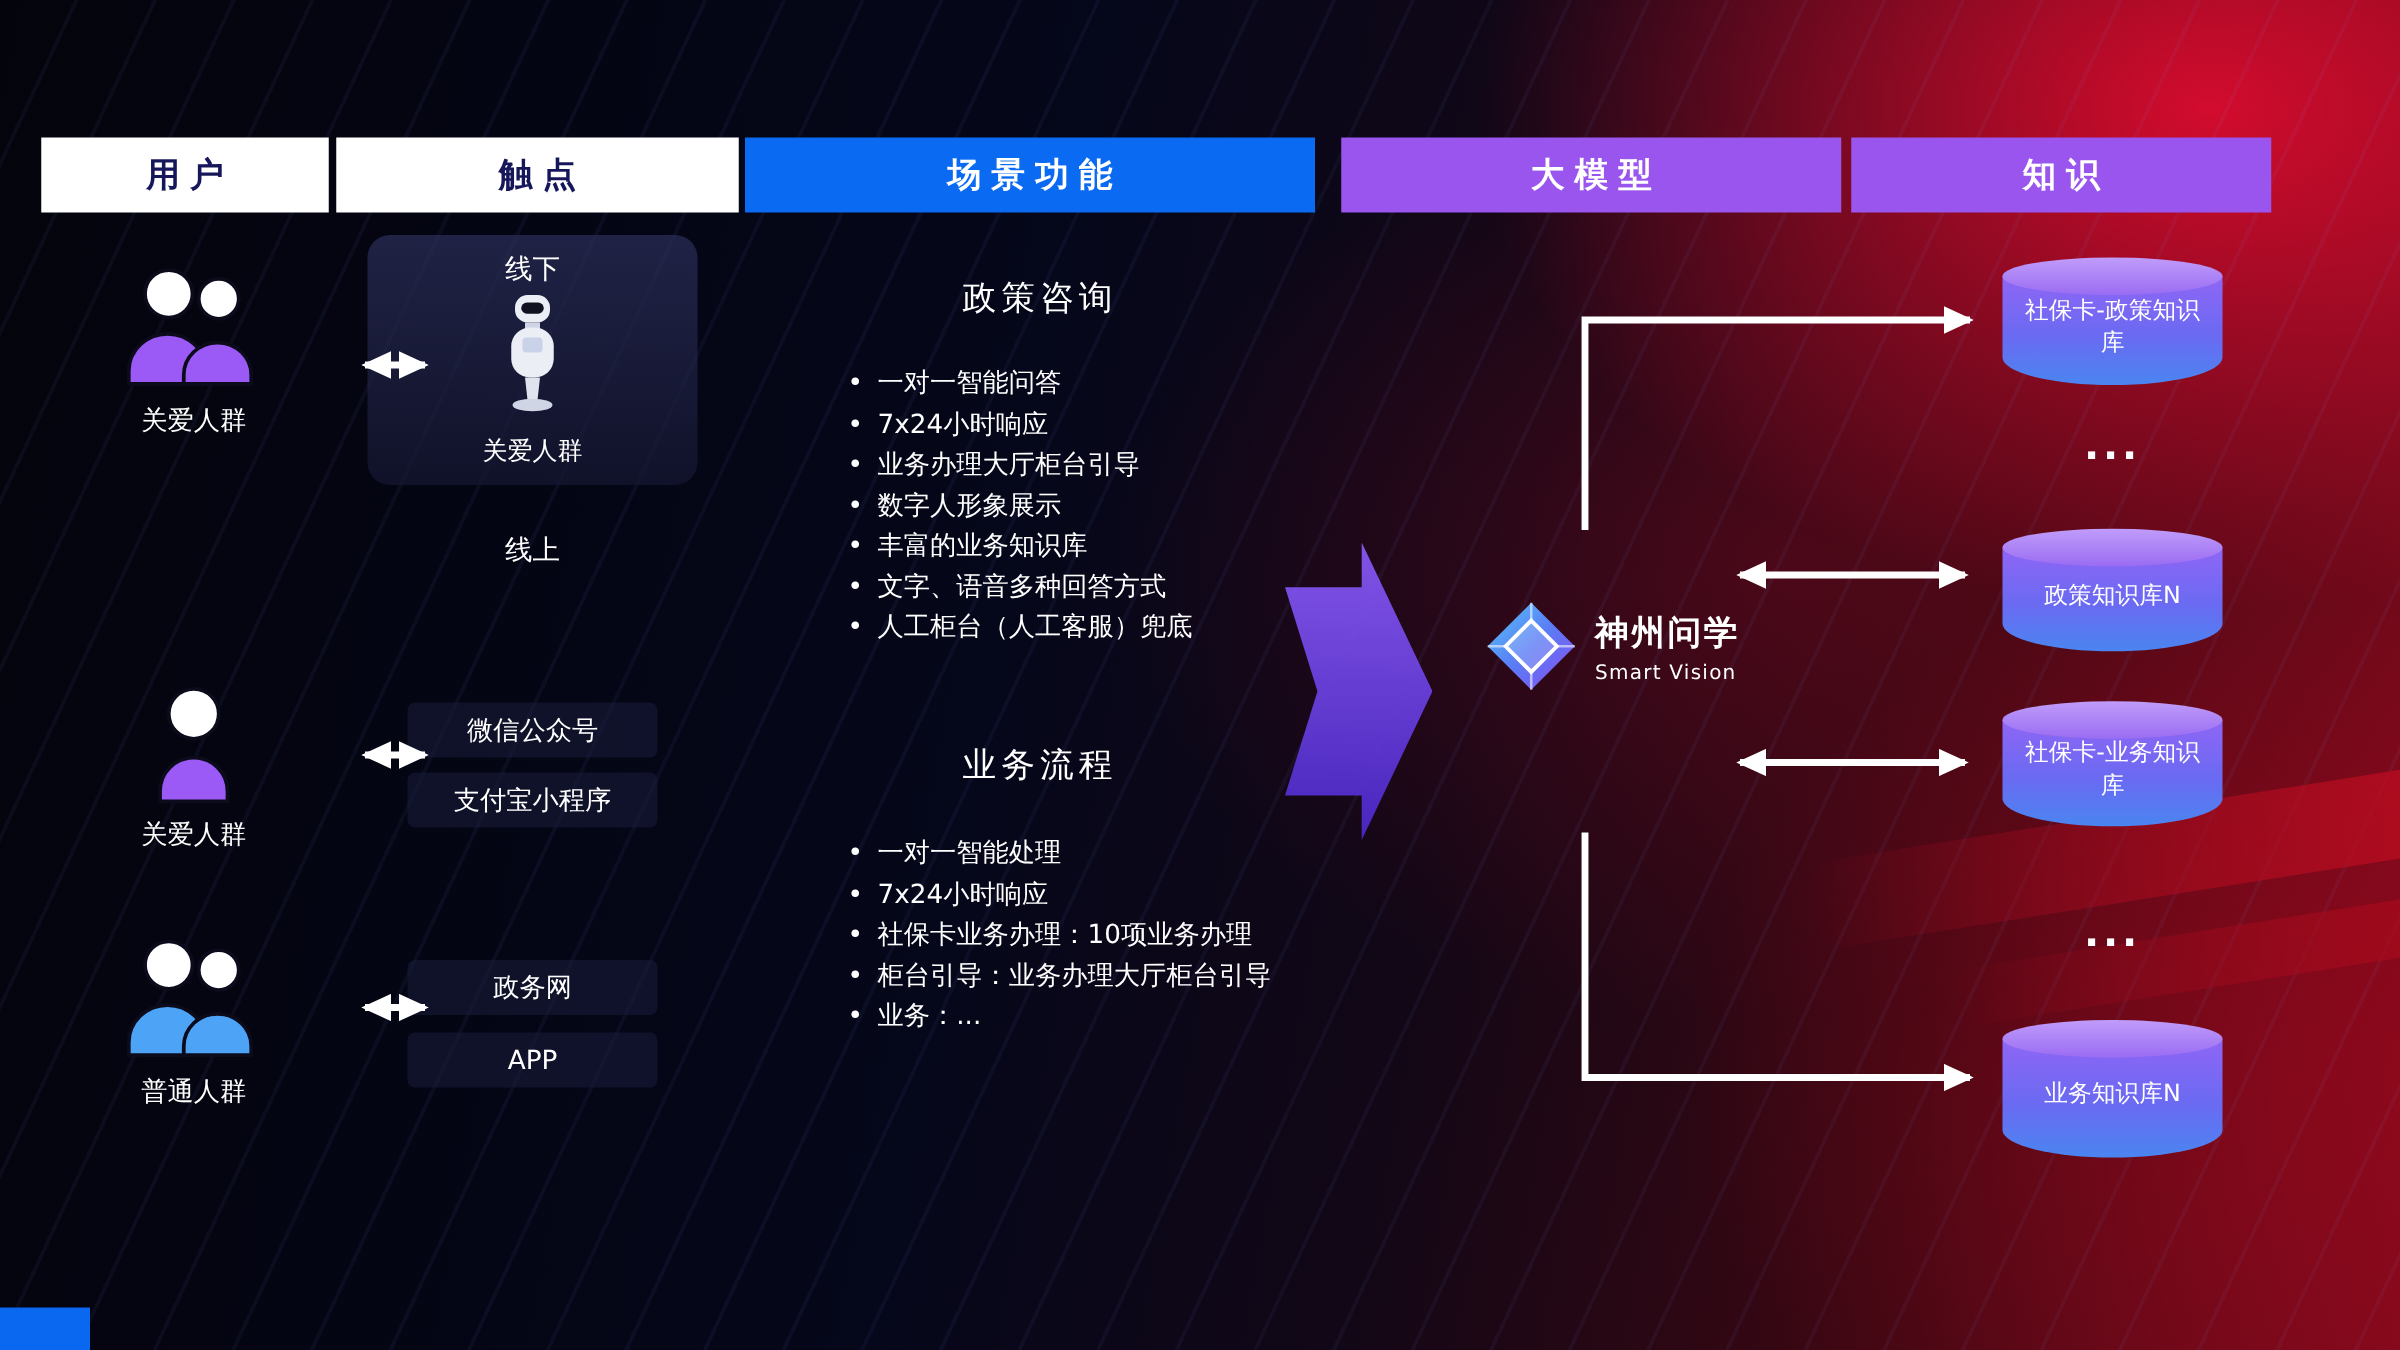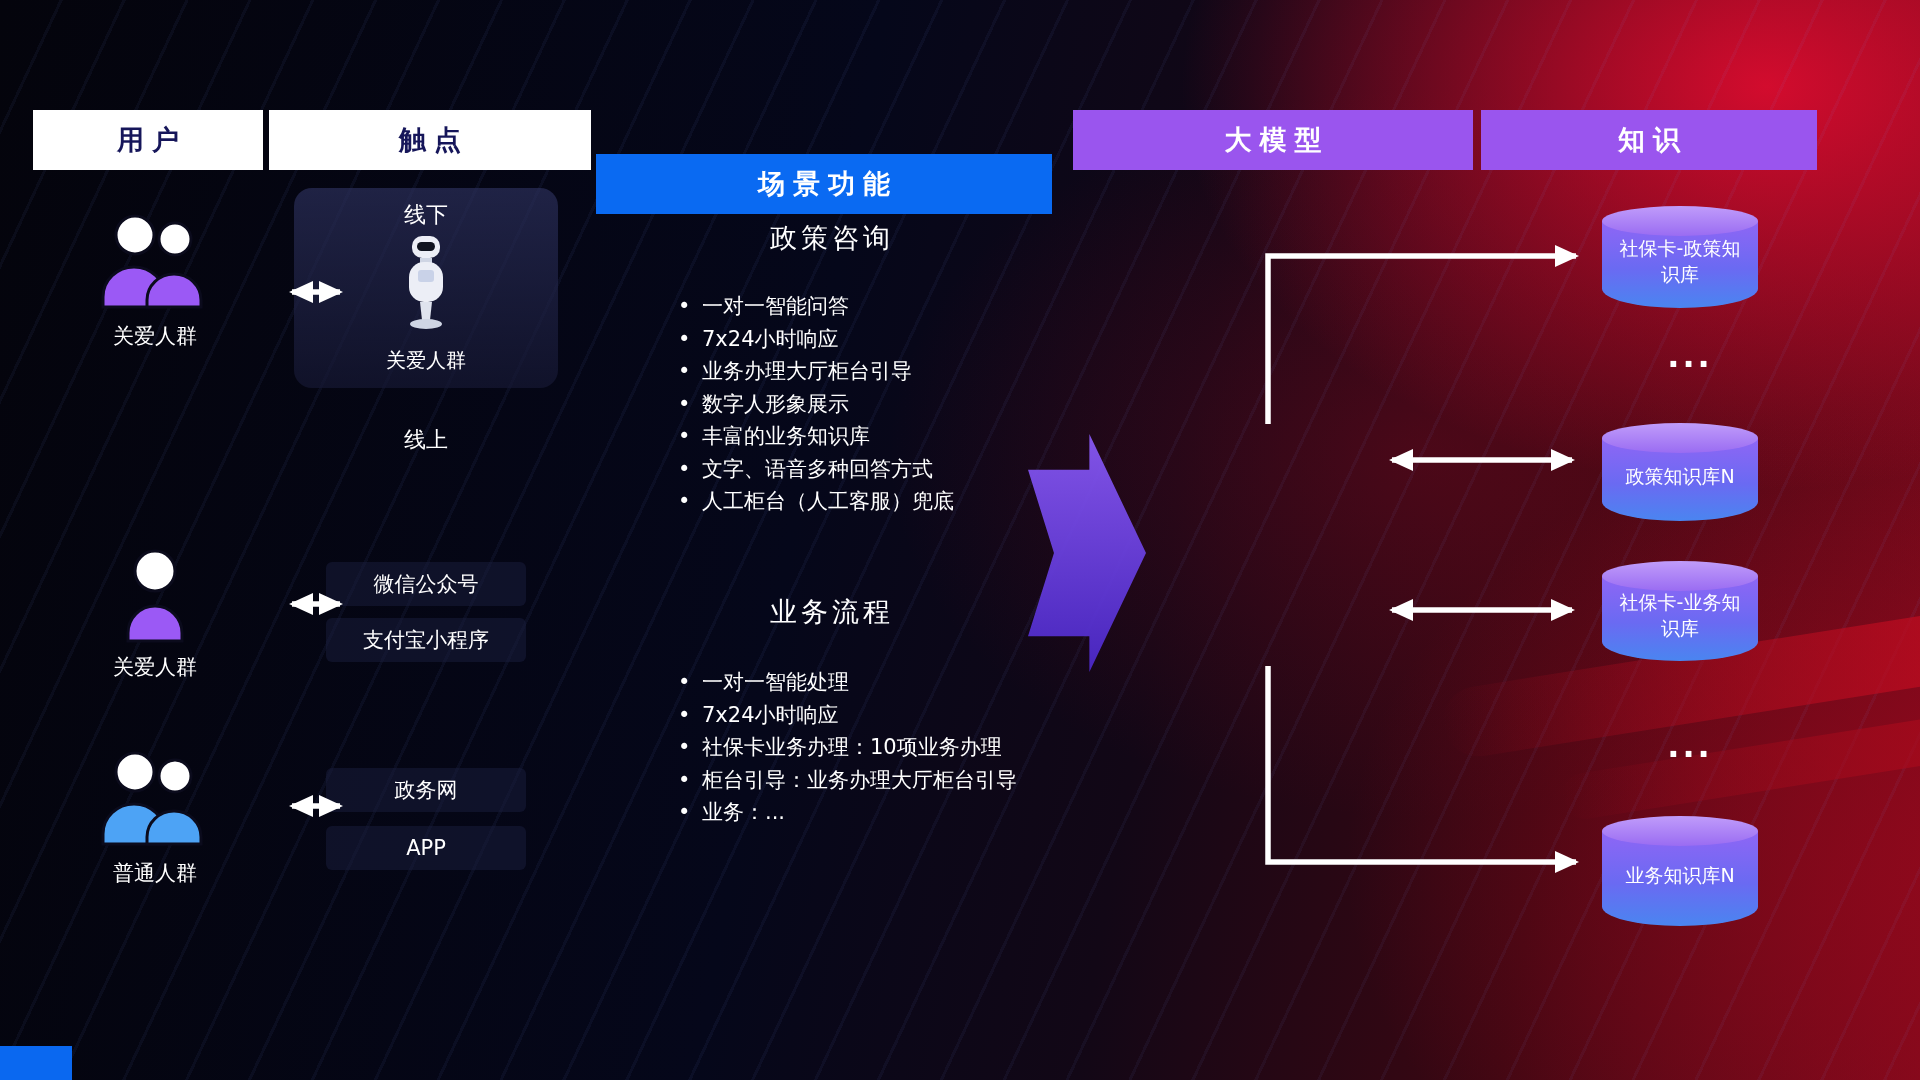--- a/index.html
+++ b/index.html
@@ -27,21 +27,21 @@
   .corner-accent { position:absolute; left:0; bottom:0; width:72px; height:34px; background:#0a68f0; }
 
   
   .hcell { position:absolute; top:110px; height:60px; display:flex; align-items:center; justify-content:center;
     font-size:27px; font-weight:bold; letter-spacing:8px; text-indent:8px; }
   .hcell.white { background:#ffffff; color:#16165a; }
   .hcell.blue  { background:#0a6af2; color:#fff; }
   .hcell.purple{ background:#9a55ee; color:#fff; }
   .hc1 { left:33px;   width:230px; }
   .hc2 { left:269px;  width:322px; }
-  .hc3 { left:596px;  width:456px;margin-top:44px; }
+  .hc3 { left:596px;  width:456px; }
   .hc4 { left:1073px; width:400px; }
   .hc5 { left:1481px; width:336px; }
 
   
   .user { position:absolute; width:200px; text-align:center; }
   .user svg { display:block; margin:0 auto; }
   .user-label { margin-top:8px; font-size:21px; }
   .user1 { left:55px; top:208px; }
   .user2 { left:55px; top:545px; }
   .user3 { left:55px; top:745px; }
@@ -69,21 +69,21 @@
   .flow-arrow { position:absolute; left:1028px; top:434px; width:118px; height:238px;
     background:linear-gradient(180deg,#8a5af8,#4c28cc); opacity:.92;
     clip-path:polygon(0 15%, 52% 15%, 52% 0, 100% 50%, 52% 100%, 52% 85%, 0 85%, 22% 50%); }
 
   
   .logo { position:absolute; left:1186px; top:478px; display:flex; align-items:center; gap:12px; }
   .logo-name { font-size:27px; font-weight:bold; letter-spacing:2px; }
   .logo-sub { font-size:16px; letter-spacing:1px; margin-top:4px; }
 
   
-  .cylinder { position:absolute; left:1602px; width:156px; }
+  .cylinder { position:absolute; left:1602px; width:176px; }
   .cyl-top { position:absolute; top:0; left:0; right:0; height:30px; border-radius:50%;
     background:linear-gradient(180deg,#c09cfa,#9a6cf2); z-index:2; }
   .cyl-body { position:absolute; top:15px; bottom:0; left:0; right:0;
     border-radius:0 0 88px 88px / 0 0 22px 22px;
     background:linear-gradient(180deg,#8f66f5 0%, #6a6af2 55%, #4a85f0 100%); }
   .cyl-label { position:absolute; inset:0; z-index:3; display:flex; align-items:center; justify-content:center;
     text-align:center; padding:16px 10px 6px; font-size:19px; line-height:1.35; color:#fff; }
   .cy1 { top:206px; height:102px; }
   .cy2 { top:423px; height:98px;  }
   .cy3 { top:561px; height:100px; }
@@ -186,20 +186,38 @@
   <div class="bullet-list bl2">
     <div class="bullet">一对一智能处理</div>
     <div class="bullet">7x24小时响应</div>
     <div class="bullet">社保卡业务办理：10项业务办理</div>
     <div class="bullet">柜台引导：业务办理大厅柜台引导</div>
     <div class="bullet">业务：...</div>
   </div>
 
   <div class="flow-arrow"></div>
 
+  <div class="logo">
+    <svg width="78" height="78" viewBox="0 0 76 76">
+      <defs>
+        <linearGradient id="dg" x1="0" y1="0" x2="1" y2="1">
+          <stop offset="0" stop-color="#55c8f8"></stop>
+          <stop offset=".5" stop-color="#5a7cf5"></stop>
+          <stop offset="1" stop-color="#8a4cf0"></stop>
+        </linearGradient>
+      </defs>
+      <polygon points="38,4 72,38 38,72 4,38" fill="url(#dg)"></polygon>
+      <polygon points="38,18 58,38 38,58 18,38" fill="rgba(255,255,255,.2)" stroke="#ffffff" stroke-width="3"></polygon>
+      <path d="M38,4 L38,18 M72,38 L58,38 M38,72 L38,58 M4,38 L18,38" stroke="rgba(255,255,255,.55)" stroke-width="2"></path>
+    </svg>
+    <div>
+      <div class="logo-name">神州问学</div>
+      <div class="logo-sub">Smart Vision</div>
+    </div>
+  </div>
 
   <div class="cylinder cy1">
     <div class="cyl-top"></div>
     <div class="cyl-body"></div>
     <div class="cyl-label">社保卡-政策知识库</div>
   </div>
   <div class="dots dots1">...</div>
   <div class="cylinder cy2">
     <div class="cyl-top"></div>
     <div class="cyl-body"></div>

